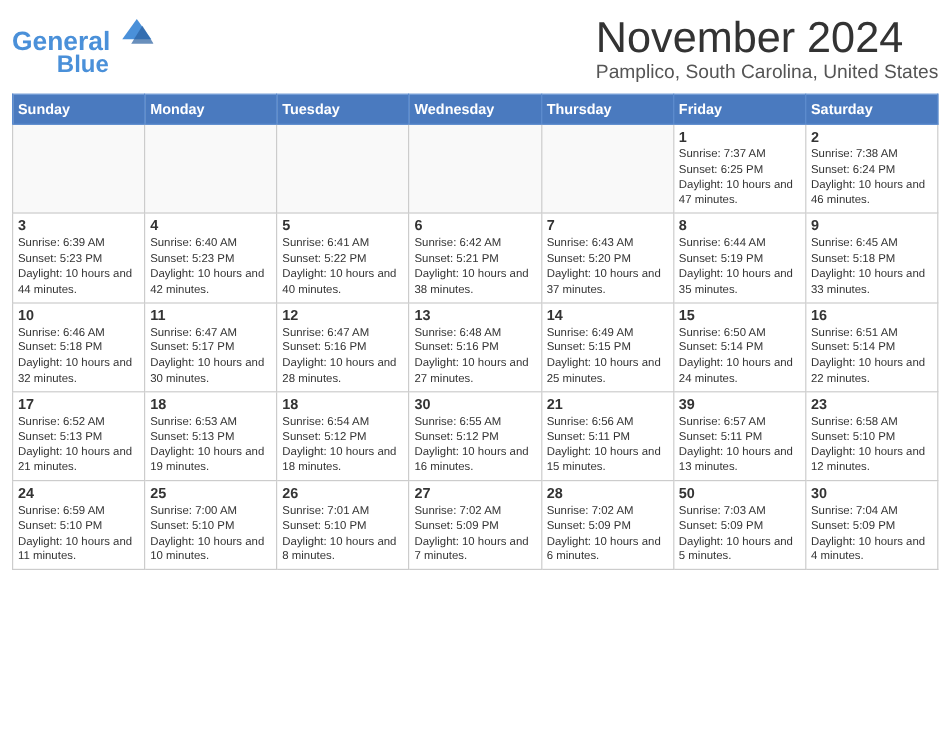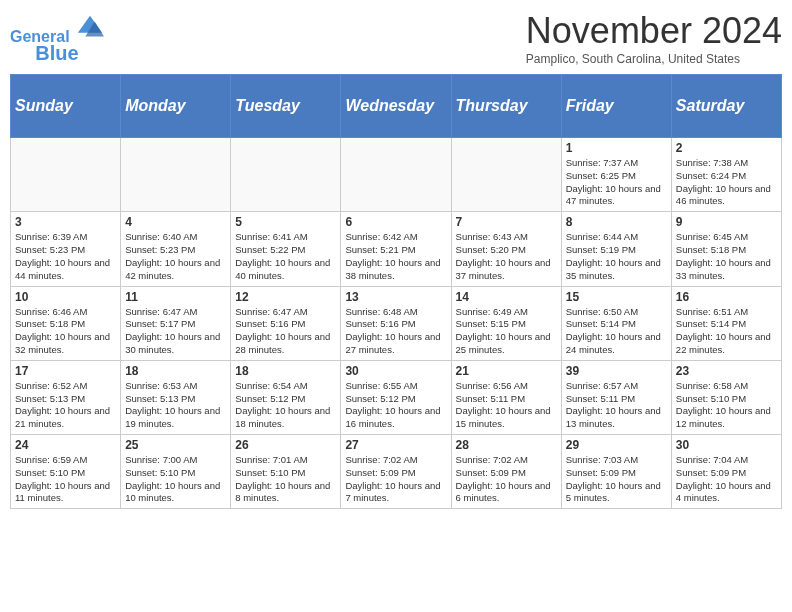--- a/index.html
+++ b/index.html
@@ -15,57 +15,56 @@
       align-items: flex-start;
       justify-content: space-between;
       margin-bottom: 8px;
     }
     .logo {
       display: flex;
       align-items: center;
       margin-top: 4px;
     }
     .logo-text {
-      font-size: 16px;
+      font-size: 22px;
       font-weight: bold;
       color: #333;
       line-height: 1.1;
     }
     .logo-text span {
       color: #4a90d9;
     }
     .logo-icon {
       width: 28px;
       height: 28px;
       margin-left: 2px;
     }
     .title-area {
     }
     .month-title {
       font-size: 36px;
       font-weight: normal;
       color: #333;
     }
     .location-title {
-      font-size: 12px;
+      font-size: 16px;
       color: #555;
     }
     .calendar {
       width: 100%;
       border-collapse: collapse;
     }
     .calendar thead tr th {
       background-color: #4a7abf;
       color: #fff;
-      font-size: 16px;
+      font-size: 12px;
       font-weight: bold;
-      padding: 22px 4px;
+      padding: 5px 4px;
       text-align: left;
       border: 1px solid #5a8ace;
-      font-style: italic;
     }
     .calendar tbody tr td {
       border: 1px solid #ccc;
       vertical-align: top;
       padding: 3px 4px;
       font-size: 10px;
       color: #333;
       width: calc(100% / 7);
       min-height: 80px;
       background: #fff;
@@ -248,21 +247,21 @@
         </td>
         <td>
           <span class="day-number">27</span>
           <div class="day-info">Sunrise: 7:02 AM<br>Sunset: 5:09 PM<br>Daylight: 10 hours and 7 minutes.</div>
         </td>
         <td>
           <span class="day-number">28</span>
           <div class="day-info">Sunrise: 7:02 AM<br>Sunset: 5:09 PM<br>Daylight: 10 hours and 6 minutes.</div>
         </td>
         <td>
-          <span class="day-number">29</span>
+          <span class="day-number">50</span>
           <div class="day-info">Sunrise: 7:03 AM<br>Sunset: 5:09 PM<br>Daylight: 10 hours and 5 minutes.</div>
         </td>
         <td>
           <span class="day-number">30</span>
           <div class="day-info">Sunrise: 7:04 AM<br>Sunset: 5:09 PM<br>Daylight: 10 hours and 4 minutes.</div>
         </td>
       </tr>
     </tbody>
 </table>
 

